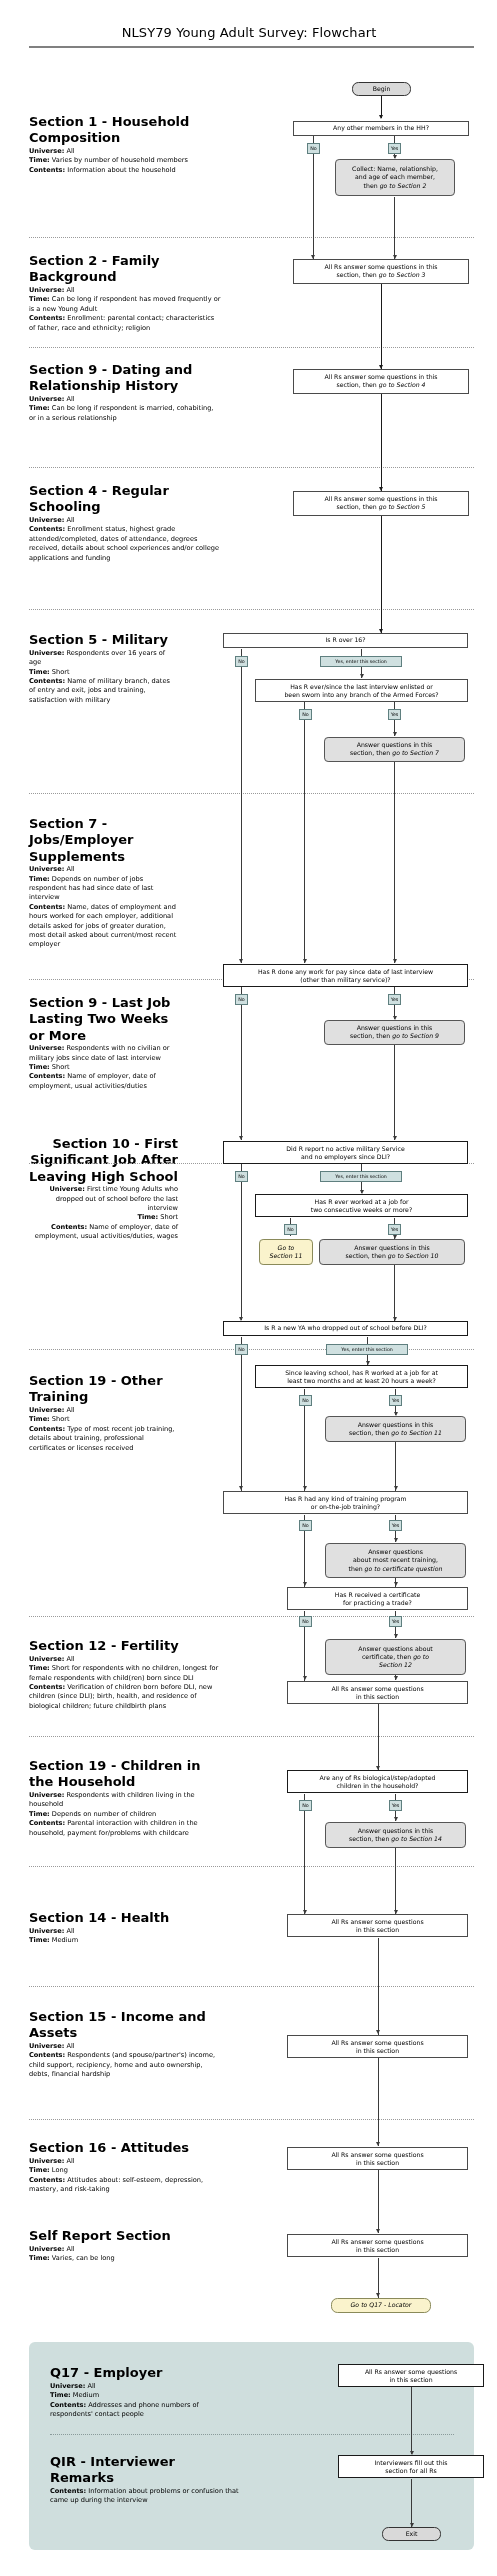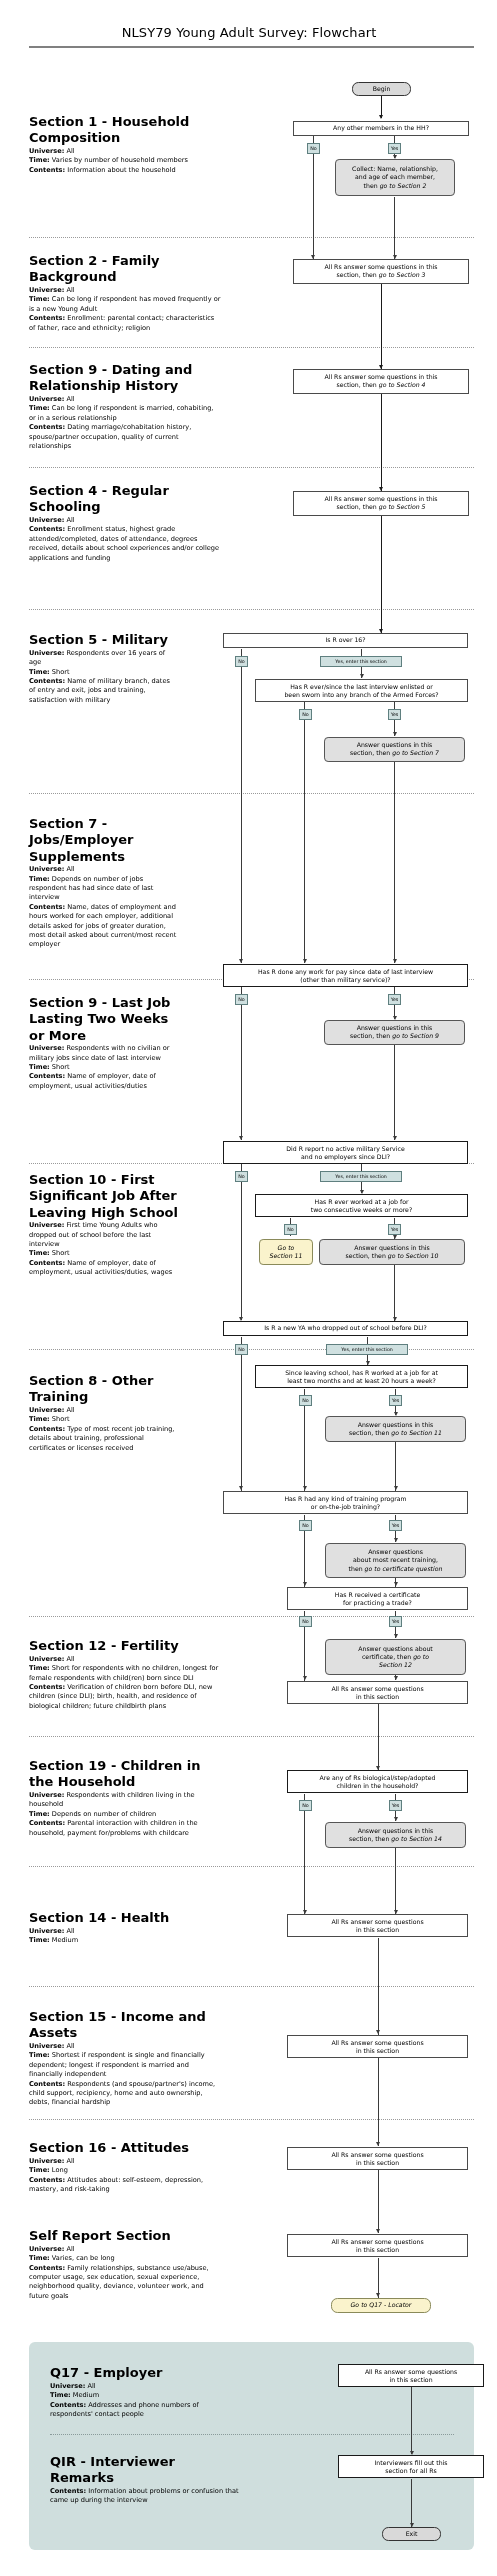--- a/index.html
+++ b/index.html
@@ -142,21 +142,20 @@
   <div class="sec-title">Section 2 - Family Background</div>
   <div class="sec-row"><span class="lbl">Universe:</span> <span>All</span></div>
   <div class="sec-row"><span class="lbl">Time:</span> <span>Can be long if respondent has moved frequently or is a new Young Adult</span></div>
   <div class="sec-row"><span class="lbl">Contents:</span> <span>Enrollment: parental contact; characteristics of father, race and ethnicity; religion</span></div>
 </div>
 
 <div class="sec-block mid" style="top:362px;">
   <div class="sec-title">Section 9 - Dating and Relationship History</div>
   <div class="sec-row"><span class="lbl">Universe:</span> <span>All</span></div>
   <div class="sec-row"><span class="lbl">Time:</span> <span>Can be long if respondent is married, cohabiting, or in a serious relationship</span></div>
-  <div class="sec-row"><span class="lbl">Contents:</span> <span>Dating marriage/cohabitation history, spouse/partner occupation, quality of current relationships</span></div>
 </div>
 
 <div class="sec-block mid" style="top:483px;">
   <div class="sec-title">Section 4 - Regular Schooling</div>
   <div class="sec-row"><span class="lbl">Universe:</span> <span>All</span></div>
   <div class="sec-row"><span class="lbl">Contents:</span> <span>Enrollment status, highest grade attended/completed, dates of attendance, degrees received, details about school experiences and/or college applications and funding</span></div>
 </div>
 
 <div class="sec-block narrow" style="top:632px;">
   <div class="sec-title">Section 5 - Military</div>
@@ -172,29 +171,29 @@
   <div class="sec-row"><span class="lbl">Contents:</span> <span>Name, dates of employment and hours worked for each employer, additional details asked for jobs of greater duration, most detail asked about current/most recent employer</span></div>
 </div>
 
 <div class="sec-block narrow" style="top:995px;">
   <div class="sec-title">Section 9 - Last Job Lasting Two Weeks or More</div>
   <div class="sec-row"><span class="lbl">Universe:</span> <span>Respondents with no civilian or military jobs since date of last interview</span></div>
   <div class="sec-row"><span class="lbl">Time:</span> <span>Short</span></div>
   <div class="sec-row"><span class="lbl">Contents:</span> <span>Name of employer, date of employment, usual activities/duties</span></div>
 </div>
 
-<div class="sec-block narrow" style="top:1172px;">
+<div class="sec-block narrow" style="top:1136px;text-align:right;">
   <div class="sec-title">Section 10 - First Significant Job After Leaving High School</div>
   <div class="sec-row"><span class="lbl">Universe:</span> <span>First time Young Adults who dropped out of school before the last interview</span></div>
   <div class="sec-row"><span class="lbl">Time:</span> <span>Short</span></div>
   <div class="sec-row"><span class="lbl">Contents:</span> <span>Name of employer, date of employment, usual activities/duties, wages</span></div>
 </div>
 
 <div class="sec-block narrow" style="top:1373px;">
-  <div class="sec-title">Section 8 - Other Training</div>
+  <div class="sec-title">Section 19 - Other Training</div>
   <div class="sec-row"><span class="lbl">Universe:</span> <span>All</span></div>
   <div class="sec-row"><span class="lbl">Time:</span> <span>Short</span></div>
   <div class="sec-row"><span class="lbl">Contents:</span> <span>Type of most recent job training, details about training, professional certificates or licenses received</span></div>
 </div>
 
 <div class="sec-block mid" style="top:1638px;">
   <div class="sec-title">Section 12 - Fertility</div>
   <div class="sec-row"><span class="lbl">Universe:</span> <span>All</span></div>
   <div class="sec-row"><span class="lbl">Time:</span> <span>Short for respondents with no children, longest for female respondents with child(ren) born since DLI</span></div>
   <div class="sec-row"><span class="lbl">Contents:</span> <span>Verification of children born before DLI, new children (since DLI); birth, health, and residence of biological children; future childbirth plans</span></div>
@@ -209,36 +208,34 @@
 
 <div class="sec-block mid" style="top:1910px;">
   <div class="sec-title">Section 14 - Health</div>
   <div class="sec-row"><span class="lbl">Universe:</span> <span>All</span></div>
   <div class="sec-row"><span class="lbl">Time:</span> <span>Medium</span></div>
 </div>
 
 <div class="sec-block mid" style="top:2009px;">
   <div class="sec-title">Section 15 - Income and Assets</div>
   <div class="sec-row"><span class="lbl">Universe:</span> <span>All</span></div>
-  <div class="sec-row"><span class="lbl">Time:</span> <span>Shortest if respondent is single and financially dependent; longest if respondent is married and financially independent</span></div>
   <div class="sec-row"><span class="lbl">Contents:</span> <span>Respondents (and spouse/partner's) income, child support, recipiency, home and auto ownership, debts, financial hardship</span></div>
 </div>
 
 <div class="sec-block mid" style="top:2140px;">
   <div class="sec-title">Section 16 - Attitudes</div>
   <div class="sec-row"><span class="lbl">Universe:</span> <span>All</span></div>
   <div class="sec-row"><span class="lbl">Time:</span> <span>Long</span></div>
   <div class="sec-row"><span class="lbl">Contents:</span> <span>Attitudes about: self-esteem, depression, mastery, and risk-taking</span></div>
 </div>
 
 <div class="sec-block mid" style="top:2228px;">
   <div class="sec-title">Self Report Section</div>
   <div class="sec-row"><span class="lbl">Universe:</span> <span>All</span></div>
   <div class="sec-row"><span class="lbl">Time:</span> <span>Varies, can be long</span></div>
-  <div class="sec-row"><span class="lbl">Contents:</span> <span>Family relationships, substance use/abuse, computer usage, sex education, sexual experience, neighborhood quality, deviance, volunteer work, and future goals</span></div>
 </div>
 
 <div class="divider" style="top:237px;"></div>
 <div class="divider" style="top:347px;"></div>
 <div class="divider" style="top:467px;"></div>
 <div class="divider" style="top:609px;"></div>
 <div class="divider" style="top:793px;"></div>
 <div class="divider" style="top:979px;"></div>
 <div class="divider" style="top:1163px;"></div>
 <div class="divider" style="top:1349px;"></div>

